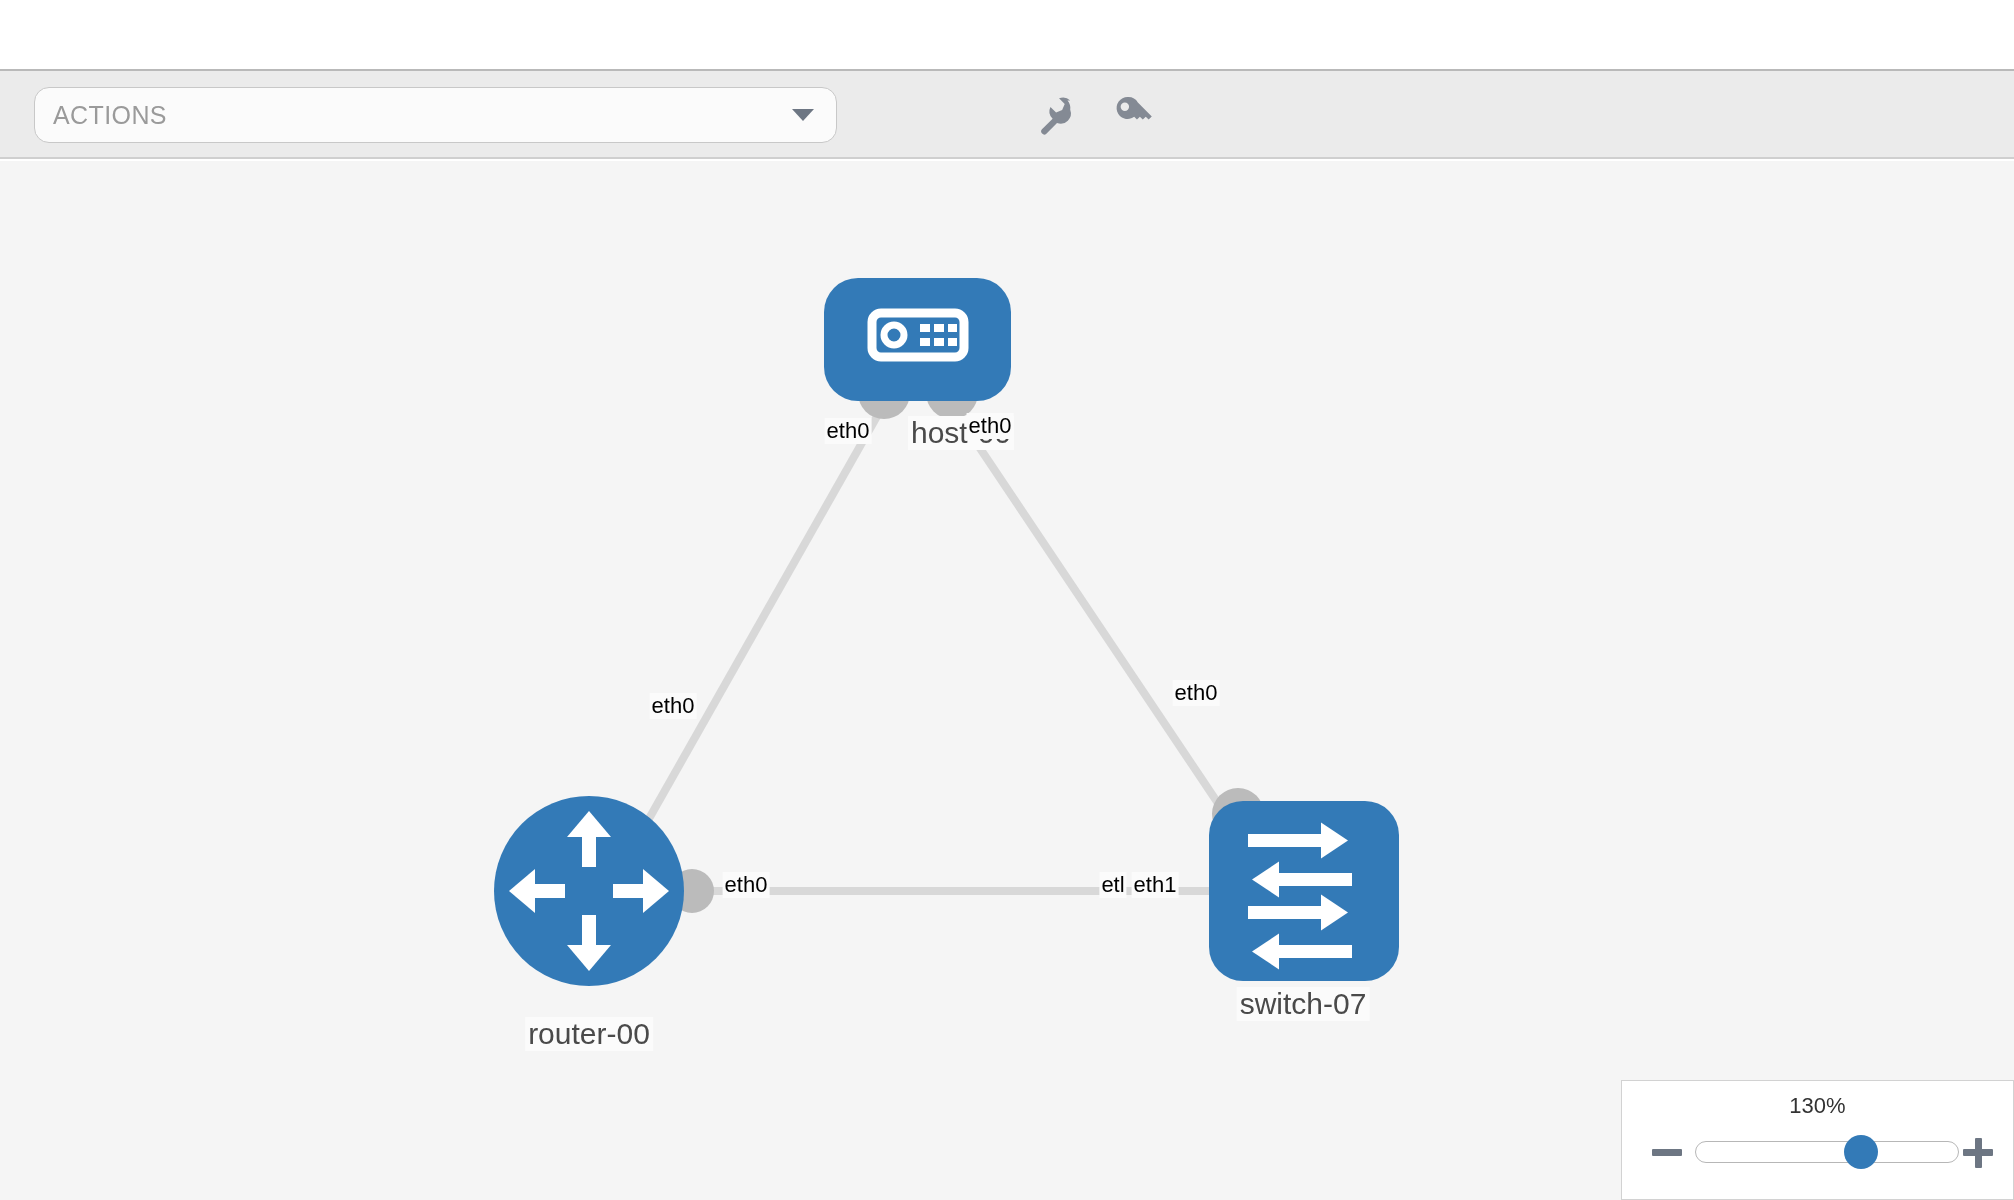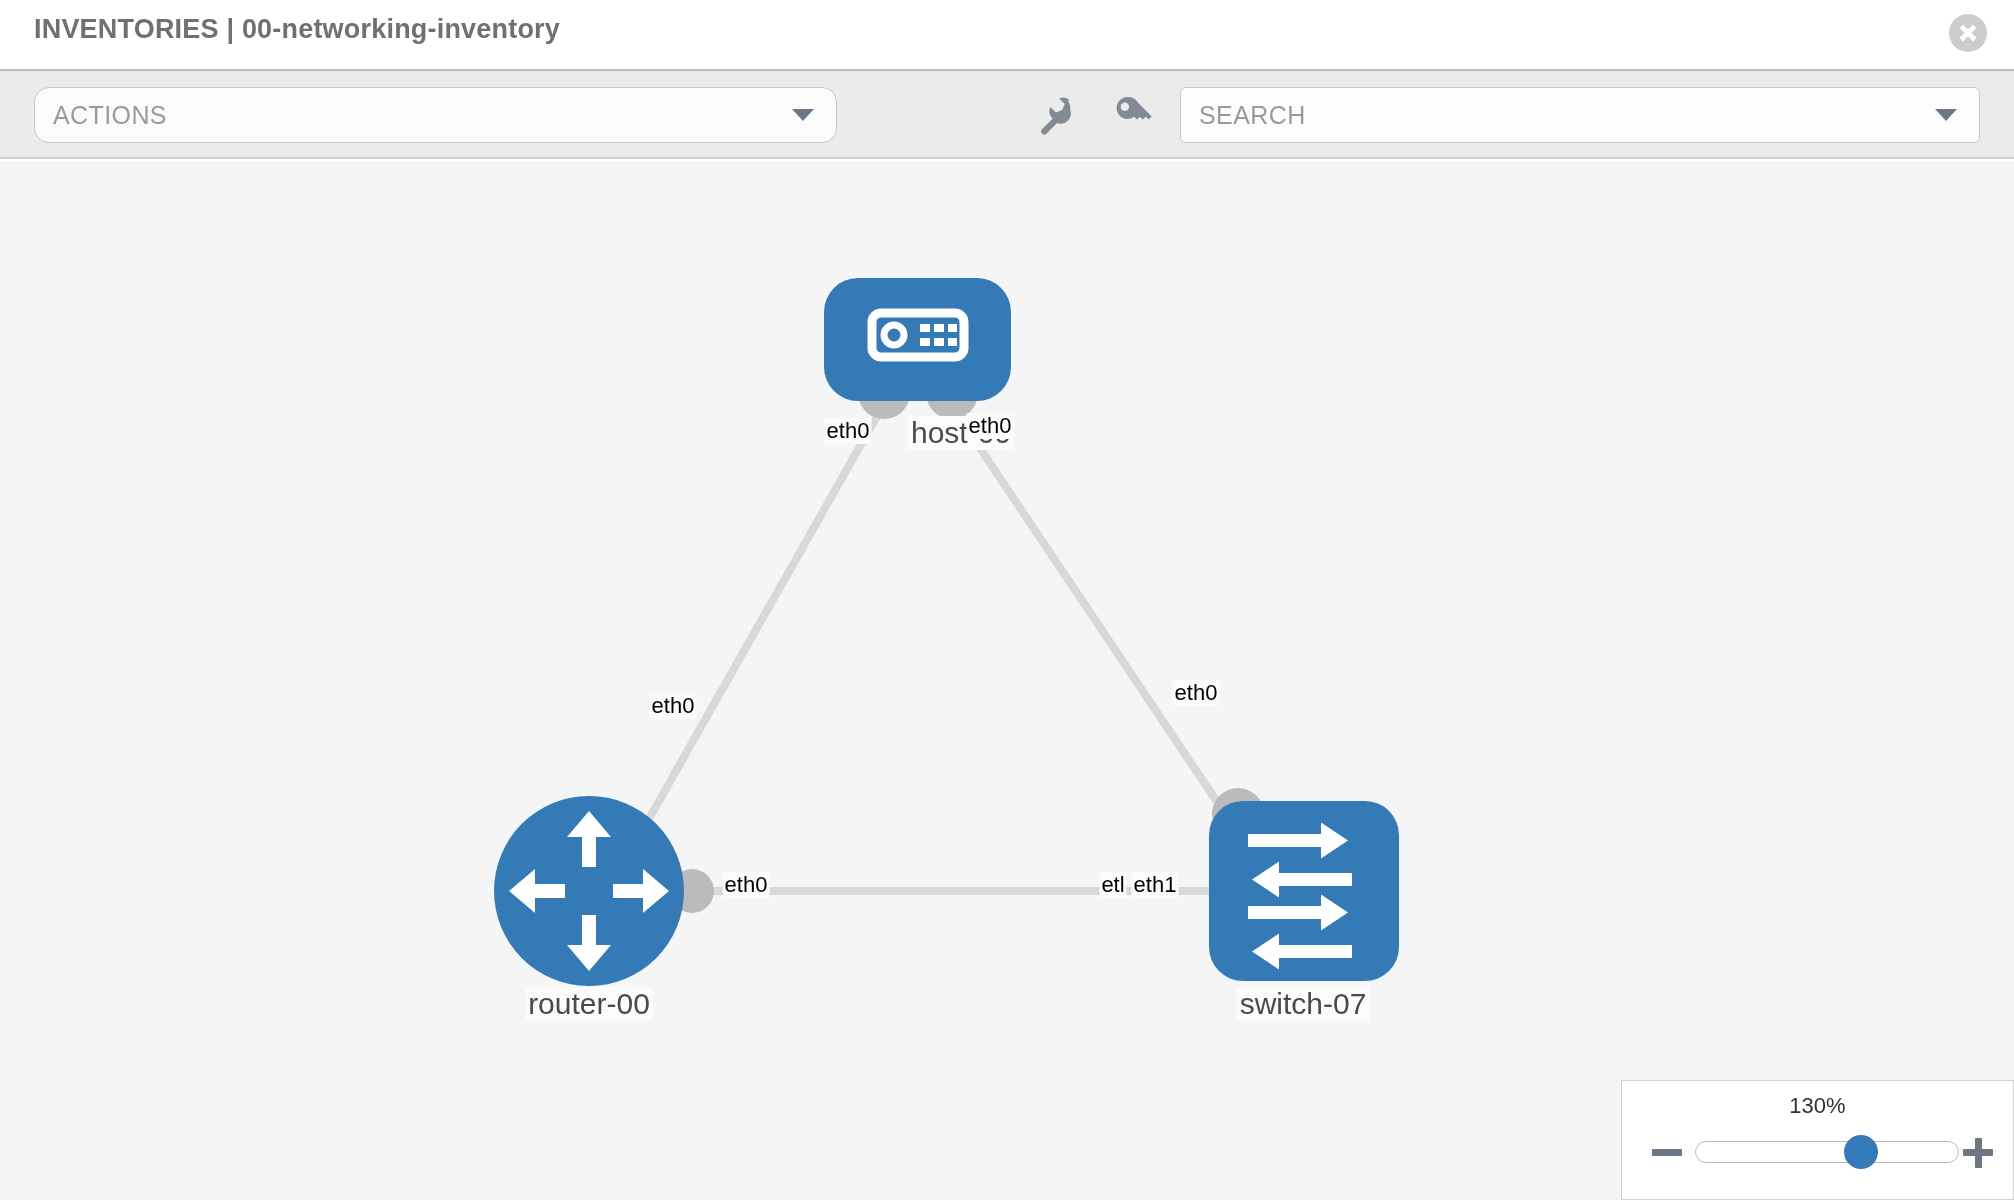--- a/index.html
+++ b/index.html
@@ -114,24 +114,20 @@
   .zoom-handle {
     position:absolute; top:50%; width:34px; height:34px; border-radius:50%;
     background:#337ab7; transform:translate(-50%,-50%); cursor:pointer;
   }
 </style>
 </head>
 <body>
 
 <div id="app">
 
-  <div class="header">
-    <div class="header-title">INVENTORIES | 00-networking-inventory</div>
-    <div class="close-btn"></div>
-  </div>
 
   <div class="toolbar">
 
     <div class="actions-select">
       <div class="lbl">ACTIONS</div>
       <div class="caret"></div>
     </div>
 
     <div class="tool-icon icon-wrench">
       <svg viewBox="0 0 24 24" aria-hidden="true">
@@ -139,24 +135,20 @@
         <circle cx="6.1" cy="20.6" r="1.2" fill="#848a94"></circle>
       </svg>
     </div>
 
     <div class="tool-icon icon-key">
       <svg viewBox="0 0 24 24" aria-hidden="true">
         <path fill="#848a94" d="M9.6 2.2a6 6 0 1 0 3.6 10.8l1.5 1.5 1.6-1.6 1.6 1.6 1.6-1.6 1.6 1.6 1.7-1.7-7.6-7.6A6 6 0 0 0 9.6 2.2zm-1.5 3a2.3 2.3 0 1 1 0 4.6 2.3 2.3 0 0 1 0-4.6z"></path>
       </svg>
     </div>
 
-    <div class="search-box">
-      <div class="lbl">SEARCH</div>
-      <div class="caret"></div>
-    </div>
   </div>
 
   <div class="canvas">
 
     <svg class="graph-svg" viewBox="0 0 2014 1039">
 
       <g>
         <line x1="880" y1="250" x2="625" y2="700" stroke="#d8d8d8" stroke-width="8"></line>
         <line x1="955" y1="250" x2="1250" y2="690" stroke="#d8d8d8" stroke-width="8"></line>
         <line x1="640" y1="730" x2="1250" y2="730" stroke="#d8d8d8" stroke-width="8"></line>
@@ -205,21 +197,21 @@
           <path d="M1252 718.5 l27 -18 v36 z"></path>
           <rect x="1248" y="745" width="80" height="13"></rect>
           <path d="M1348 751.5 l-27 -18 v36 z"></path>
           <rect x="1272" y="784" width="80" height="13"></rect>
           <path d="M1252 790.5 l27 -18 v36 z"></path>
         </g>
       </g>
     </svg>
 
     <div class="node-label" style="left:917px; top:255px;margin-left:44px;">host-00</div>
-    <div class="node-label" style="left:589px; top:826px;text-align:right;">router-00</div>
+    <div class="node-label" style="left:589px; top:856px;text-align:right;">router-00</div>
     <div class="node-label" style="left:1303px; top:826px;">switch-07</div>
 
     <div class="edge-label" style="left:848px;  top:270px;">eth0</div>
     <div class="edge-label" style="left:990px;  top:265px;">eth0</div>
     <div class="edge-label" style="left:673px;  top:545px;">eth0</div>
     <div class="edge-label" style="left:1196px; top:532px;">eth0</div>
     <div class="edge-label" style="left:746px;  top:724px;">eth0</div>
     <div class="edge-label" style="left:1113px; top:724px;">etl</div>
     <div class="edge-label" style="left:1135px; top:724px;margin-left:20px;">eth1</div>
 

